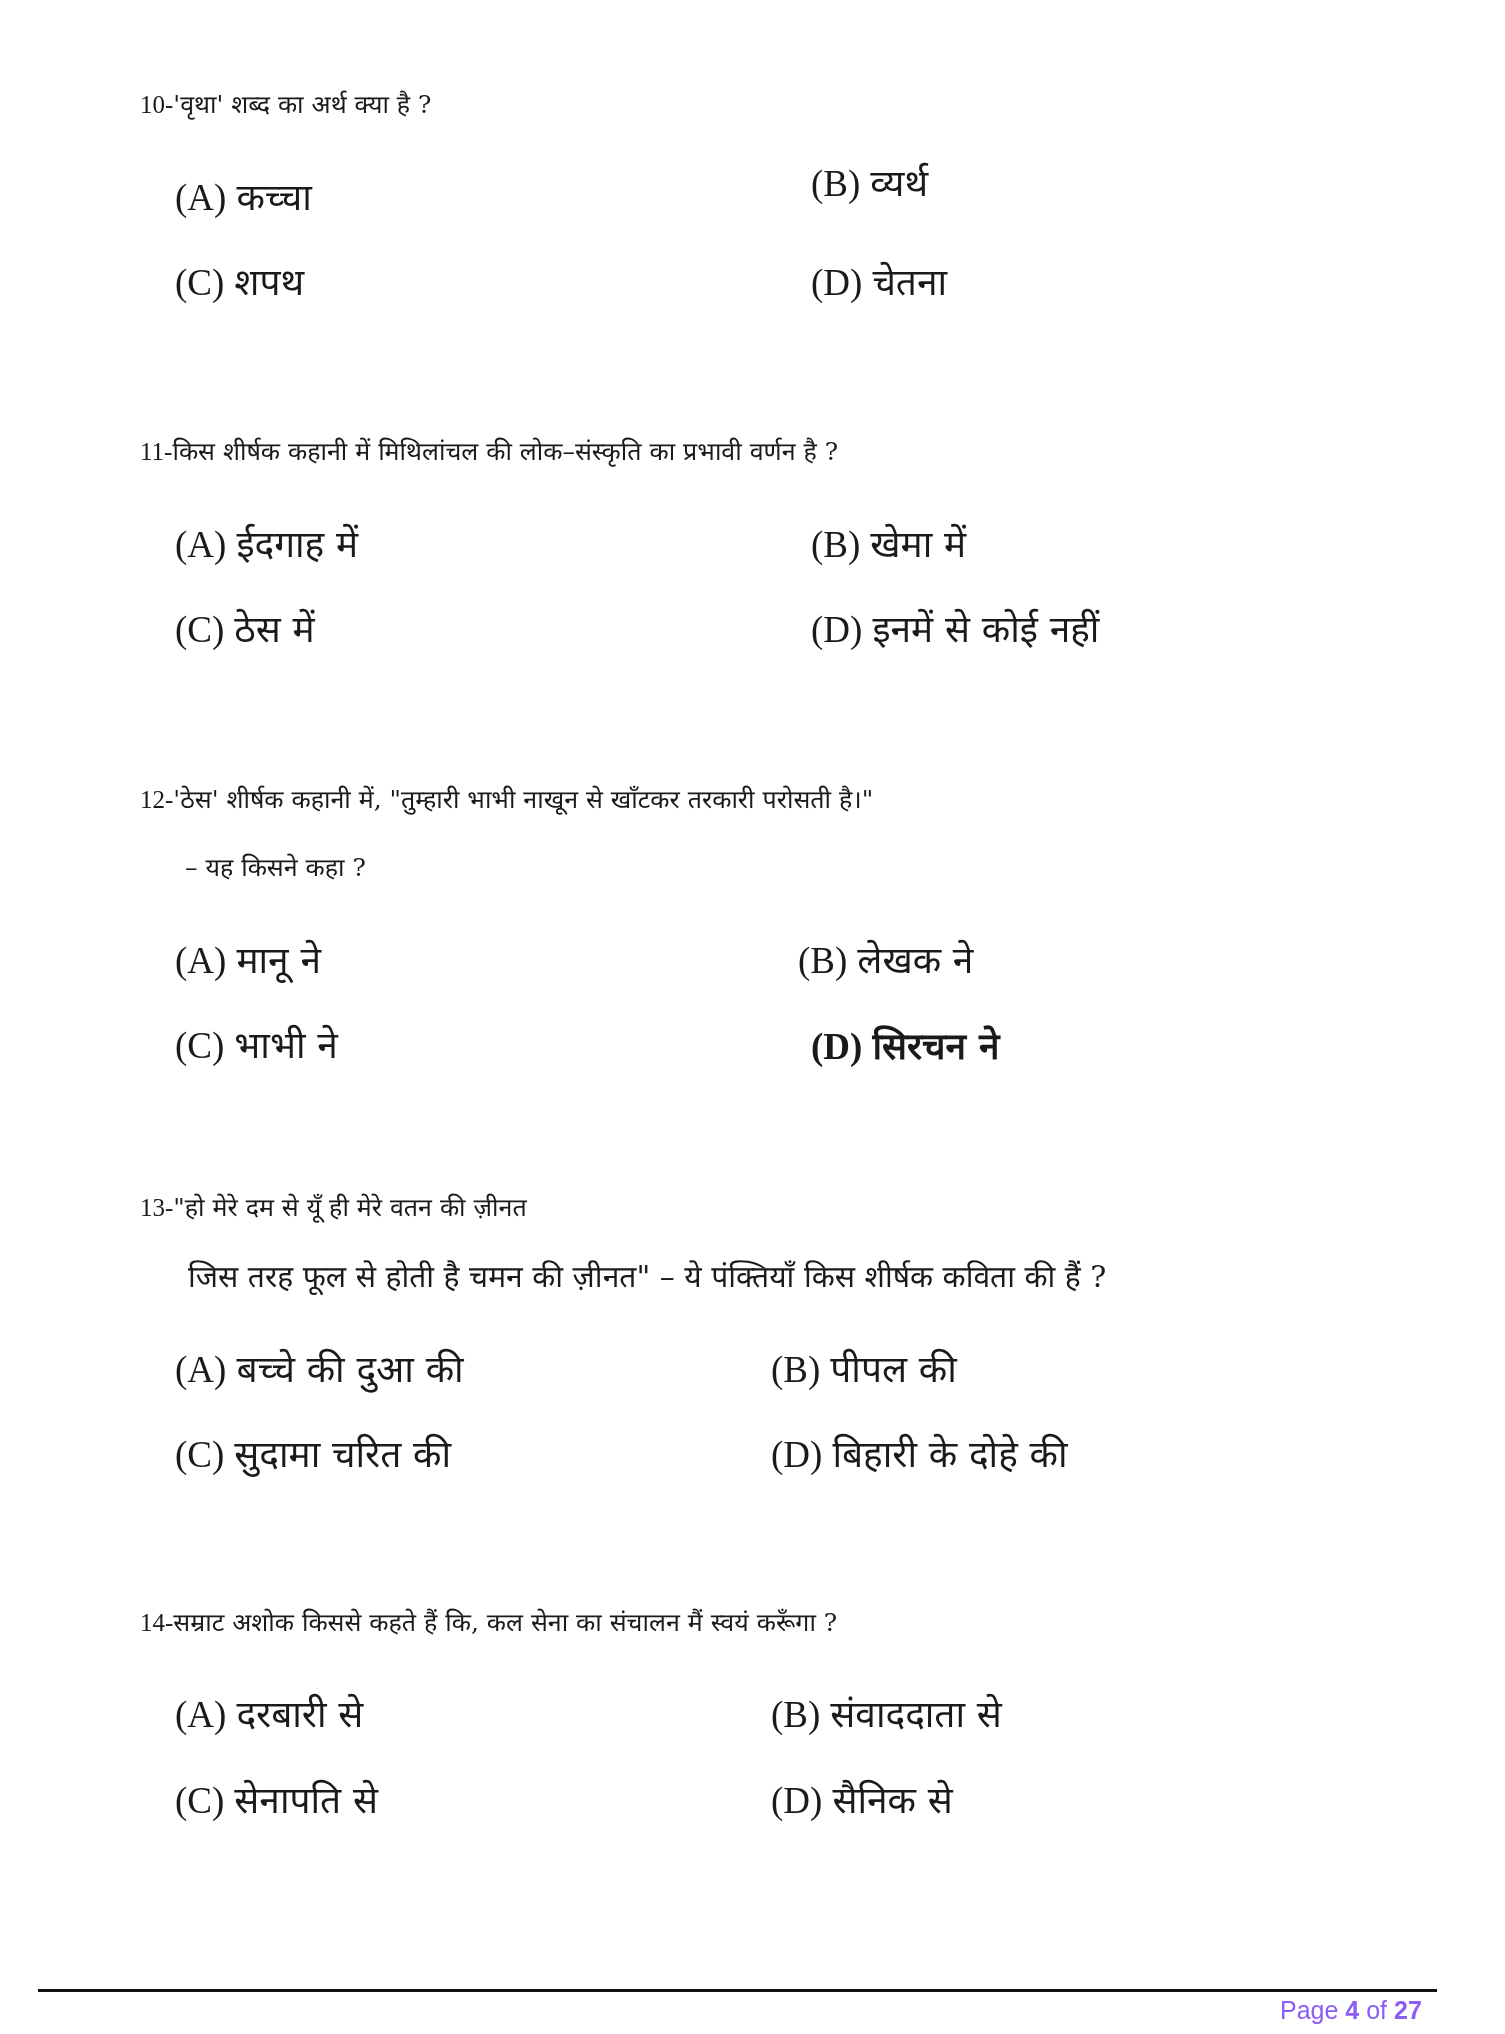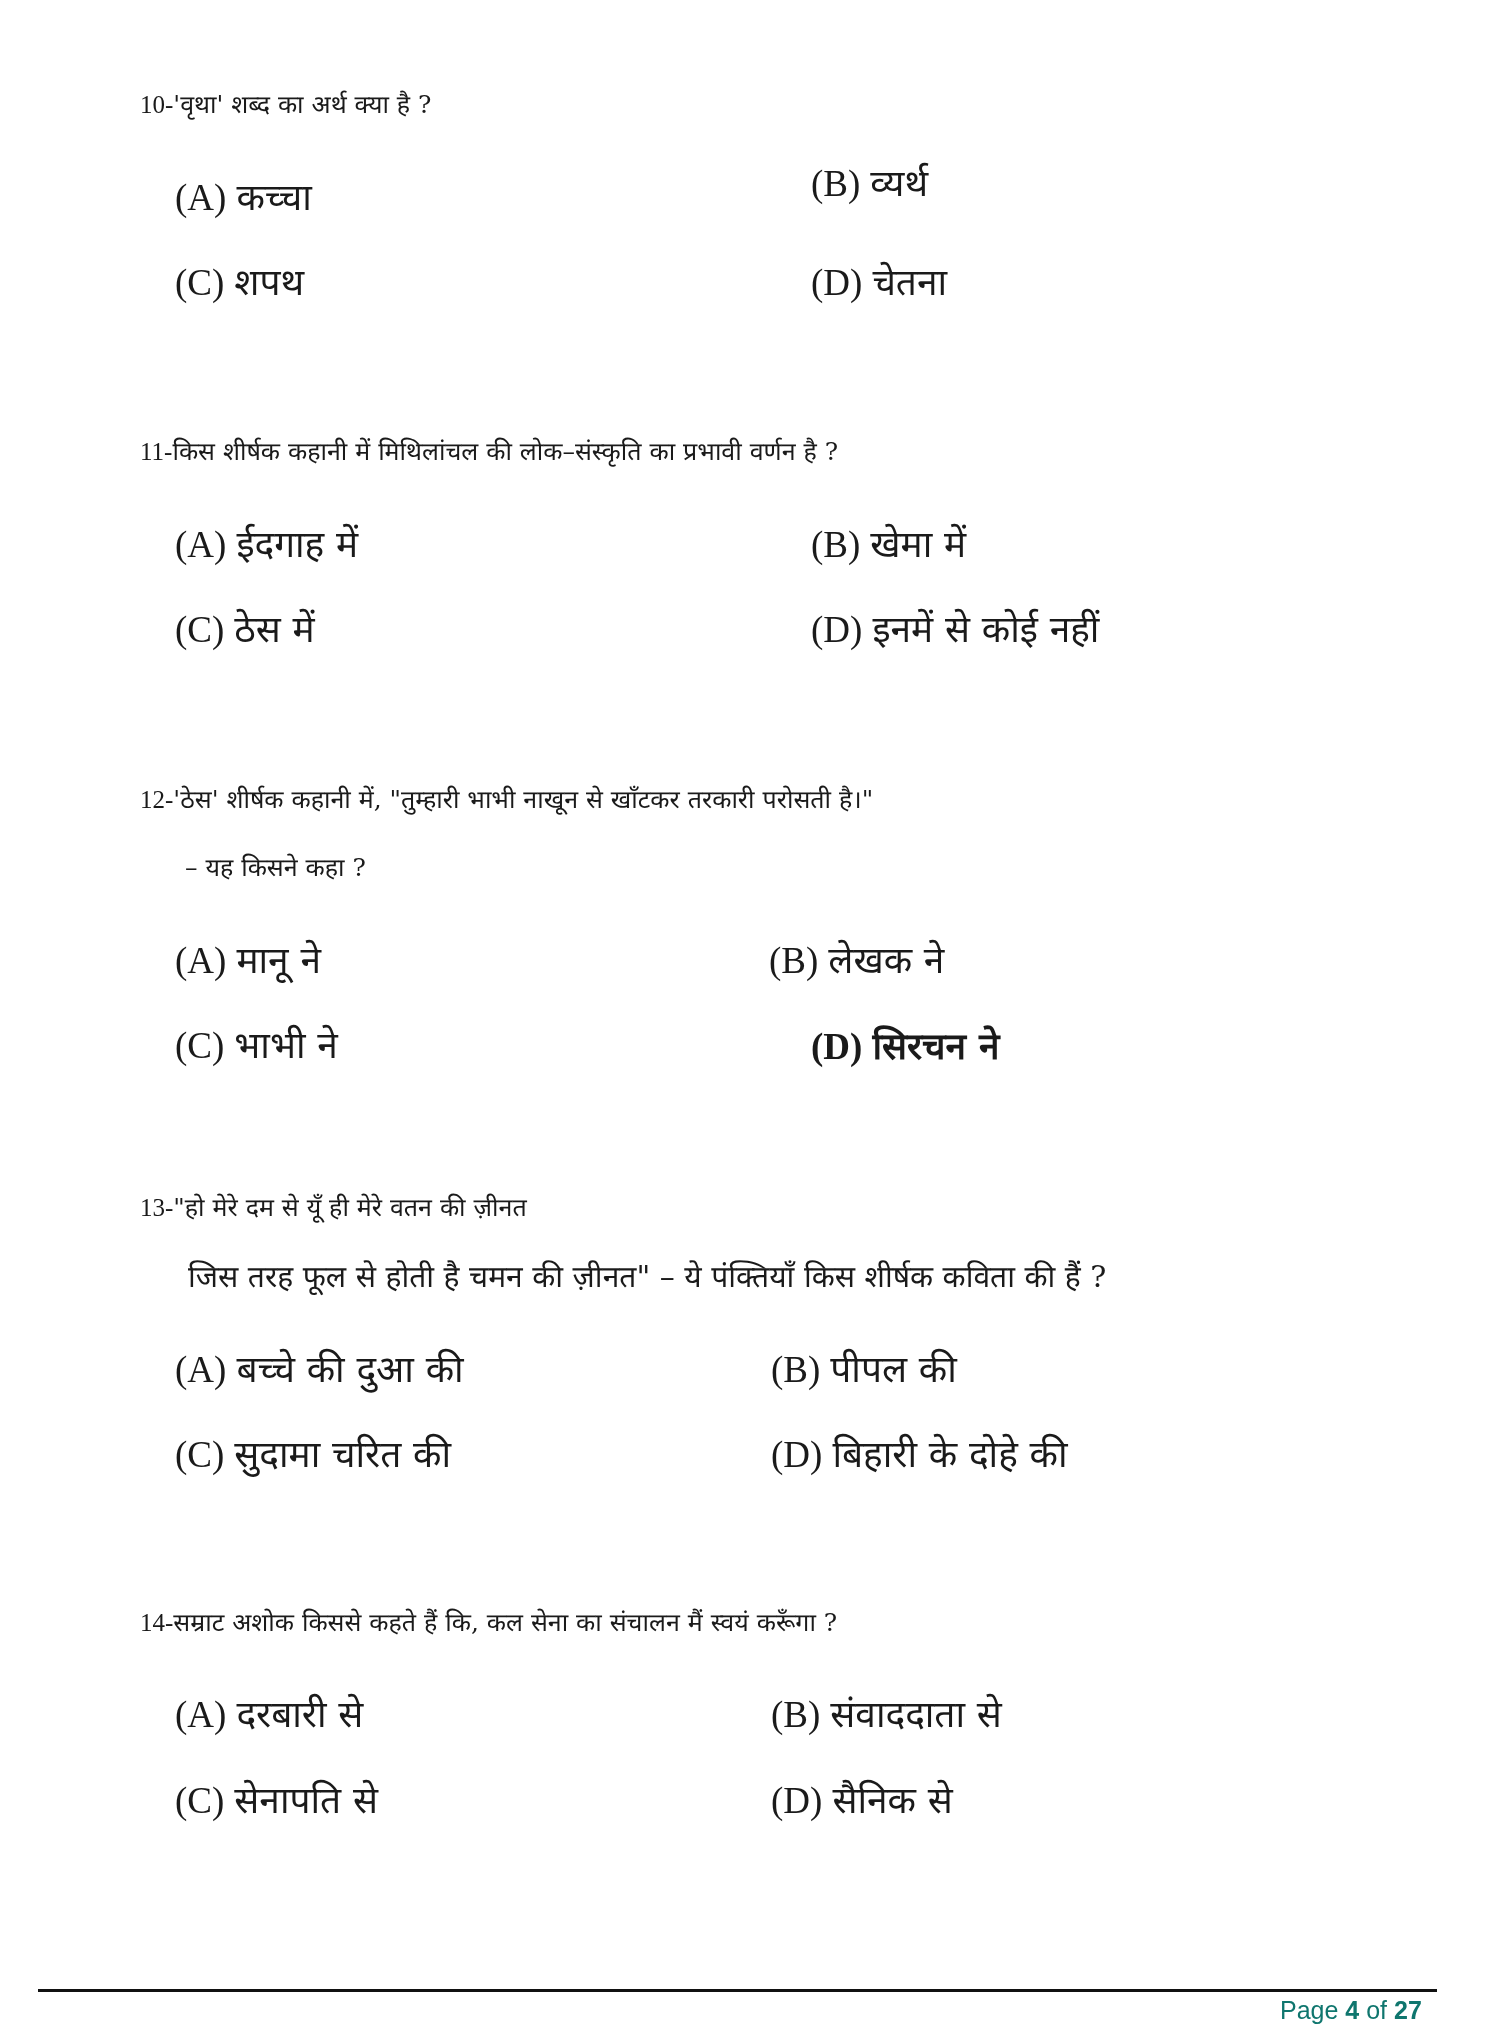--- a/index.html
+++ b/index.html
@@ -4,21 +4,21 @@
 <style>
   html, body { margin:0; padding:0; background:#ffffff; }
   body { width:1505px; height:2034px; position:relative; overflow:hidden;
          font-family: "DejaVu Serif", "Liberation Serif", serif; color:#1a1a1a; }
   .line { position:absolute; font-size:25px; line-height:40px; white-space:nowrap; }
   .opt { position:absolute; font-size:37px; line-height:56px; white-space:nowrap; }
   .opt .lbl { font-family: "Liberation Serif", serif; margin-right:10px; }
   .qnum { font-family: "Liberation Serif", serif; }
   .rule { position:absolute; left:38px; top:1989px; width:1399px; height:3px; background:#111; }
   .footer { position:absolute; left:1280px; top:1996px; font-family:"Liberation Sans", sans-serif;
-            font-size:25px; color:#0f766e; }
+            font-size:25px; color:#8b5cf6; }
   .footer b { font-weight:bold; }
 </style>
 </head>
 <body>
 
 <div>
   <div class="line" style="left:140px; top:85px;">
     <span class="qnum">10-</span><span>'वृथा' शब्द का अर्थ क्या है ?</span>
   </div>
   <div class="opt" style="left:175px; top:170px;">
@@ -54,21 +54,21 @@
 </div>
 
 <div>
   <div class="line" style="left:140px; top:780px;">
     <span class="qnum">12-</span><span>'ठेस' शीर्षक कहानी में, "तुम्हारी भाभी नाखून से खाँटकर तरकारी परोसती है।"</span>
   </div>
   <div class="line" style="left:185px; top:848px;">– यह किसने कहा ?</div>
   <div class="opt" style="left:175px; top:933px;">
     <span class="lbl">(A)</span><span>मानू ने</span>
   </div>
-  <div class="opt" style="left:769px; top:933px;">
+  <div class="opt" style="left:798px; top:933px;">
     <span class="lbl">(B)</span><span>लेखक ने</span>
   </div>
   <div class="opt" style="left:175px; top:1018px;">
     <span class="lbl">(C)</span><span>भाभी ने</span>
   </div>
   <div class="opt" style="left:811px; top:1018px;font-weight:bold;">
     <span class="lbl">(D)</span><span>सिरचन ने</span>
   </div>
 </div>
 

